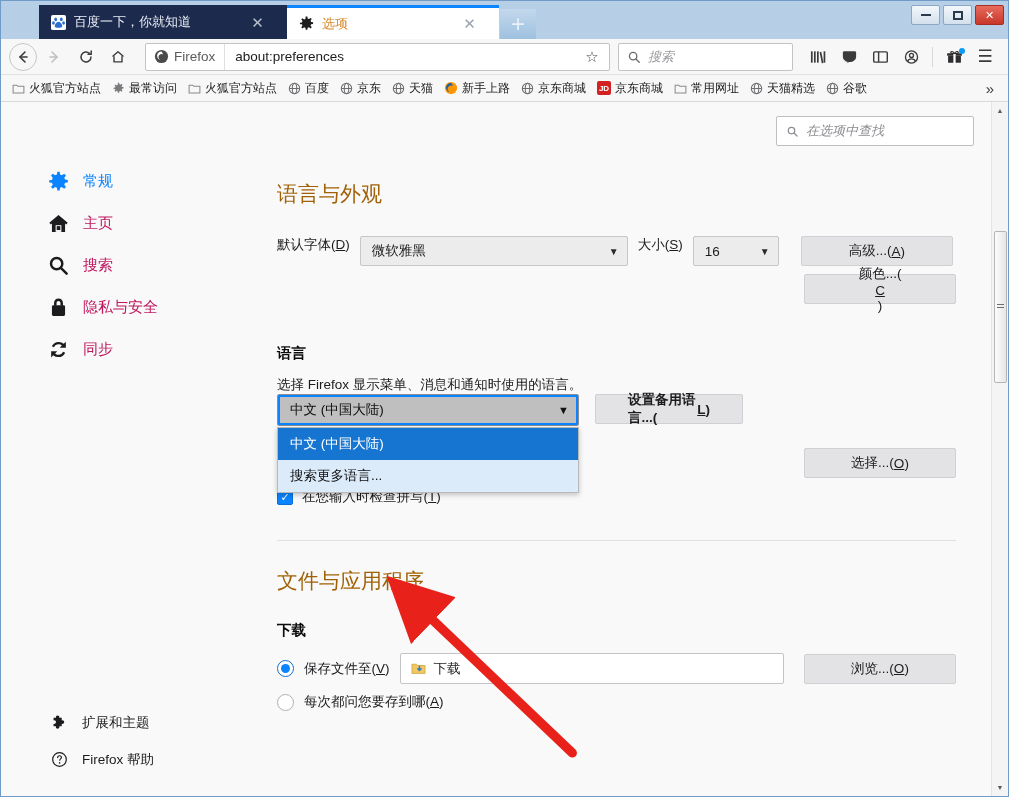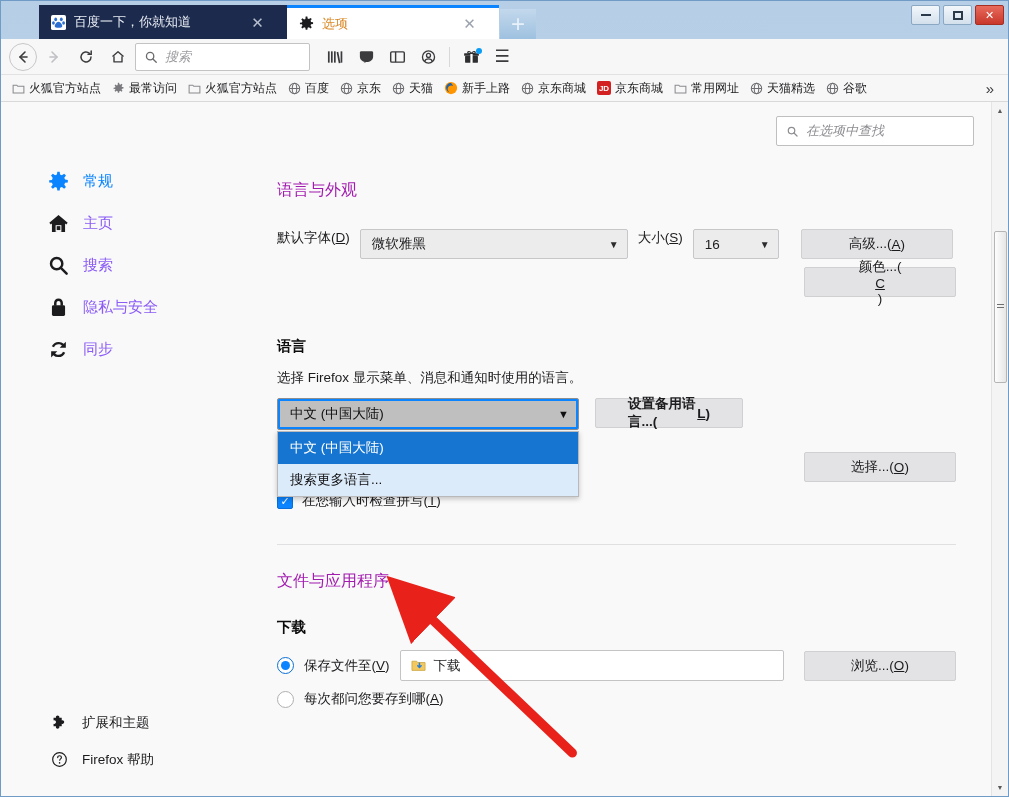--- a/index.html
+++ b/index.html
@@ -152,39 +152,39 @@
     display: flex; align-items: center; gap: 7px; padding: 0 9px;
   }
   .prefs-search .ph { font-size: 13px; color: #8d8d92; font-style: italic; }
 
   .sidebar {
     width: 252px; flex: none; padding: 58px 0 0 46px;
     display: flex; flex-direction: column;
   }
   .navitem {
     display: flex; align-items: center; gap: 14px;
-    height: 42px; cursor: pointer; font-size: 15px; color: #8b5cf6;
+    height: 42px; cursor: pointer; font-size: 15px; color: #be185d;
   }
   .navitem .ico { width: 22px; display: flex; justify-content: center; flex: none; }
   .navitem.active { color: #0a84ff; }
   .sidebar-foot { margin-top: auto; padding-bottom: 18px; }
   .footitem {
     display: flex; align-items: center; gap: 13px;
     height: 37px; cursor: pointer; font-size: 13.5px; color: #1c1c1e;
     padding-left: 2px;
   }
   .footitem .ico { width: 20px; display: flex; justify-content: center; flex: none; }
 
   .main {
     flex: 1 1 auto; padding: 78px 52px 0 24px; position: relative;
     overflow: hidden;
   }
-  h1.sec { font-size: 16px; font-weight: 400; color: #a21caf; margin-bottom: 28px; }
+  h1.sec { font-size: 21px; font-weight: 400; color: #a16207; margin-bottom: 28px; }
   h2.sub { font-size: 14.5px; font-weight: bold; color: #0c0c0d; margin-bottom: 13px; }
-  .desc { font-size: 13.5px; color: #1c1c1e; margin-bottom: 11px; }
+  .desc { font-size: 13.5px; color: #1c1c1e; }
   .row { display: flex; align-items: flex-start; gap: 10px; margin-bottom: 8px; }
   .lbl { font-size: 13.5px; color: #1c1c1e; white-space: nowrap; }
   .ul { text-decoration: underline; }
 
   .sel {
     height: 30px; background: #ececed; border: 1px solid #c7c7c9;
     border-radius: 2px; display: flex; align-items: center;
     padding: 0 8px 0 11px; font-size: 13.5px; color: #1c1c1e; cursor: pointer;
   }
   .sel .caret { margin-left: auto; font-size: 10px; color: #2b2b2d; padding-left: 8px; }
@@ -331,20 +331,31 @@
           <path d="M13.2 2v3.2H10"></path>
         </svg>
     </div>
     <div class="navbtn">
       <svg width="16" height="16" viewBox="0 0 16 16" fill="none" stroke="#3b3b3d" stroke-width="1.4" stroke-linejoin="round">
           <path d="M2.5 7.5 8 2.8l5.5 4.7"></path>
           <path d="M4 7.3v5.6h8V7.3"></path>
         </svg>
     </div>
 
+    <div class="urlbar">
+      <div class="identity">
+        <svg width="15" height="15" viewBox="0 0 16 16">
+            <circle cx="8" cy="8" r="7" fill="#4a4a4d"></circle>
+            <path d="M8 2.6c-2.6 0-4.7 2-4.7 4.6 0 1.9 1.2 3.6 3 4.3-1-.9-1.5-2-1.5-3 0-1.8 1.4-3.3 3.2-3.3.6 0 1.1.2 1.6.5-.4-1.3-.9-2.2-1.6-3.1z" fill="#fff"></path>
+          </svg>
+        <span class="idname">Firefox</span>
+      </div>
+      <div class="urltext">about:preferences</div>
+      <div class="star">☆</div>
+    </div>
 
     <div class="searchbar">
       <svg width="14" height="14" viewBox="0 0 16 16" fill="none" stroke="#6a6a6e" stroke-width="1.5">
           <circle cx="7" cy="7" r="4.2"></circle>
           <path d="M10.2 10.2 14 14" stroke-linecap="round"></path>
         </svg>
       <span class="ph">搜索</span>
     </div>
 
     <div class="toolicons">

